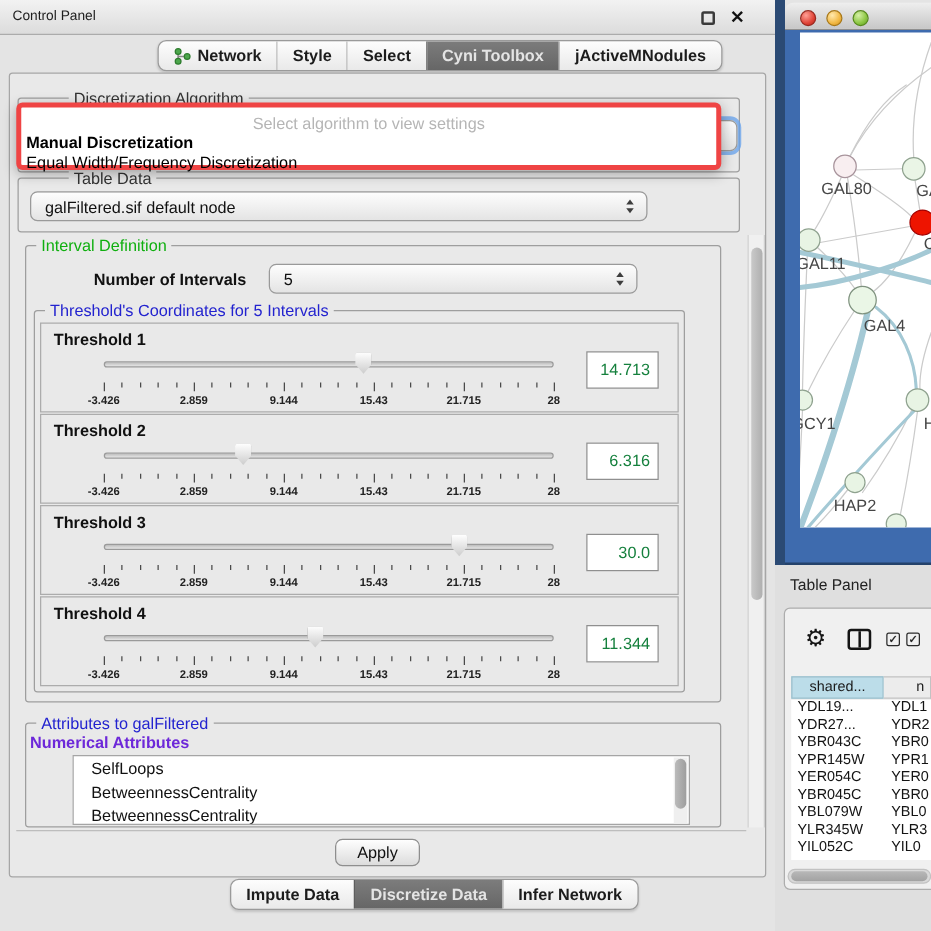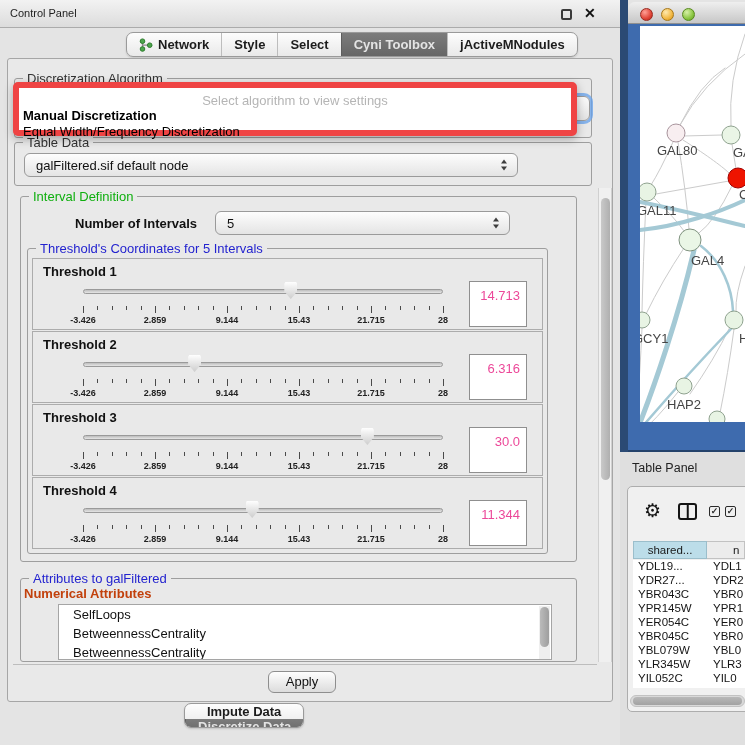--- a/index.html
+++ b/index.html
@@ -13,33 +13,33 @@
   #float-btn { left:561px; top:9px; width:11px; height:11px; border:2px solid #3A3A3A; border-radius:2px; }
   #close-btn { left:584px; top:5px; font-size:14px; font-weight:bold; color:#111; }
 
   .tabstrip { display:flex; border:1px solid #9A9A9A; border-radius:7px; overflow:hidden;
               background:linear-gradient(#FDFDFD,#E9E9E9); box-shadow:0 1px 2px rgba(0,0,0,.15);margin-left:42px; }
   .tabseg { display:flex; align-items:center; justify-content:center; gap:5px; font-size:13px; font-weight:bold;
             color:#1C1C1C; border-left:1px solid #BDBDBD; padding:0 12px; height:100%; cursor:default; }
   .tabseg:first-child { border-left:none; }
   .tabseg.sel { background:linear-gradient(#7C7C7C,#666666); color:#E4E4E4; border-left-color:#5E5E5E; }
   #top-tabs { left:84px; top:32px; height:25px; }
-  #bottom-tabs { left:142px; top:703px; height:25px;flex-direction:column; }
+  #bottom-tabs { left:142px; top:703px; height:25px; }
 
   #cp-body { left:7px; top:58px; width:606px; height:644px; background:#E9E9E9; border:1px solid #A6A6A6; border-radius:3px; }
 
   .groupbox { border:1px solid #9E9E9E; border-radius:3px; }
   .grouptitle { position:absolute; top:-8px; left:8px; background:#E9E9E9; padding:0 4px; font-size:13px; }
-  .gt-gray { color:#333; } .gt-green { color:#0FAF0F; } .gt-blue { color:#2323CF; }
+  .gt-gray { color:#333;margin-left:32px; } .gt-green { color:#0FAF0F; } .gt-blue { color:#2323CF; }
 
   #alg-group { left:14px; top:78px; width:578px; height:60px; }
   #alg-combo { left:22px; top:96px; width:568px; height:25px; border-radius:6px;
                background:linear-gradient(#FBFBFB,#E2E2E2); border:1px solid #9A9A9A;
                box-shadow:0 0 0 3px rgba(100,160,235,.75); }
-  #alg-popup { left:13px; top:82px; width:564px; height:54px; background:#FFF; border:6px solid #ef4444;
+  #alg-popup { left:13px; top:82px; width:564px; height:54px; background:#FFF; border:4px solid #ef4444;
                border-radius:5px; box-shadow:0 3px 10px rgba(0,0,0,.3); z-index:5; }
   #alg-prompt { left:0; top:5px; width:100%; text-align:center; font-size:13px; color:#B5B5B5; }
   .popup-item { left:4px; width:556px; font-size:13px; color:#000; white-space:nowrap; }
 
   #td-group { left:14px; top:142px; width:578px; height:44px; }
   .combo { border-radius:6px; background:linear-gradient(#FDFDFD,#E4E4E4); border:1px solid #9A9A9A;
            font-size:13px; color:#111; display:flex; align-items:center; padding-left:11px; }
   .stepper { position:absolute; right:9px; top:50%; transform:translateY(-50%); width:7px; height:11px; }
   .stepper:before, .stepper:after { content:""; position:absolute; left:0; border-left:3.5px solid transparent; border-right:3.5px solid transparent; }
   .stepper:before { top:0; border-bottom:4.5px solid #3D3D3D; }
@@ -58,25 +58,25 @@
   .thr-panel { position:absolute; left:32px; width:511px; height:72px; background:#E9E9E9; border:1px solid #ACACAC; }
   .thr-label { position:absolute; left:10px; top:5px; font-size:13px; font-weight:bold; color:#111; }
   .slider { position:absolute; left:44px; top:20px; width:372px; height:48px; }
   .track { position:absolute; left:6px; top:10px; width:360px; height:5px; border-radius:3px;
            background:linear-gradient(#BDBDBD,#E6E6E6); border:1px solid #9A9A9A; }
   .handle { position:absolute; top:3px; width:13px; height:17px;
             clip-path:polygon(8% 0,92% 0,100% 12%,100% 55%,50% 100%,0 55%,0 12%);
             background:linear-gradient(#FEFEFE,#CDCDCD); filter:drop-shadow(0 0 0.6px #767676); }
   .tick { position:absolute; width:1px; background:#4A4A4A; top:27px; }
   .ticklabel { position:absolute; top:36px; transform:translateX(-50%); font-size:9px; font-weight:bold; color:#222; white-space:nowrap; }
-  .valbox { position:absolute; left:436px; top:22px; width:58px; height:46px; background:#FFF; border:1px solid #8F8F8F;
-            font-size:13px; color:#ec4899; text-align:right; padding-right:6px; line-height:28px; }
+  .valbox { position:absolute; left:436px; top:22px; width:58px; height:30px; background:#FFF; border:1px solid #8F8F8F;
+            font-size:13px; color:#15803d; text-align:right; padding-right:6px; line-height:28px; }
 
   #attr-group { left:20px; top:578px; width:557px; height:84px; }
-  #attr-label { left:24px; top:586px; font-size:13px; font-weight:bold; color:#c2410c; }
+  #attr-label { left:24px; top:586px; font-size:13px; font-weight:bold; color:#6d28d9; }
   #attr-list { left:58px; top:604px; width:494px; height:56px; background:#FFF; border:1px solid #A5A5A5; overflow:hidden; }
   .attr-item { font-size:13px; color:#111; line-height:19px; padding-left:14px; white-space:nowrap; }
   #attr-sb { position:absolute; right:1px; top:1px; width:11px; height:53px; background:#EFEFEF; }
   #attr-sb-thumb { position:absolute; left:1px; top:1px; width:9px; height:40px; border-radius:5px; background:linear-gradient(90deg,#BBB,#9E9E9E); }
   #viewport-bottom { left:13px; top:664px; width:584px; height:1px; background:#BDBDBD; }
 
   #apply-btn { left:268px; top:671px; width:68px; height:22px; border-radius:6px; border:1px solid #8E8E8E;
                background:linear-gradient(#FEFEFE,#DCDCDC); font-size:13px; color:#111; text-align:center; line-height:20px; }
 
   

